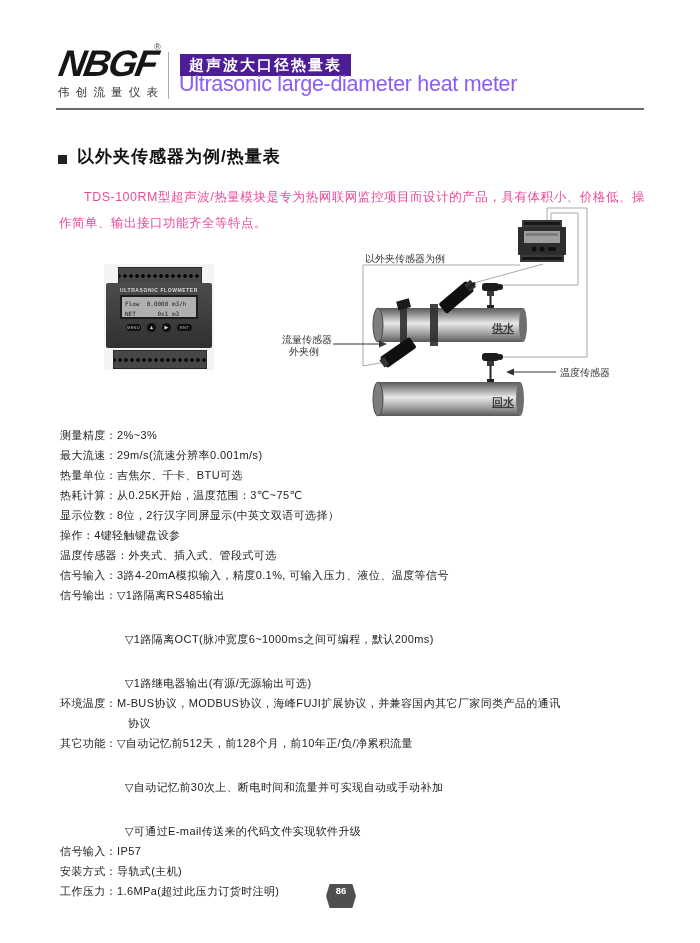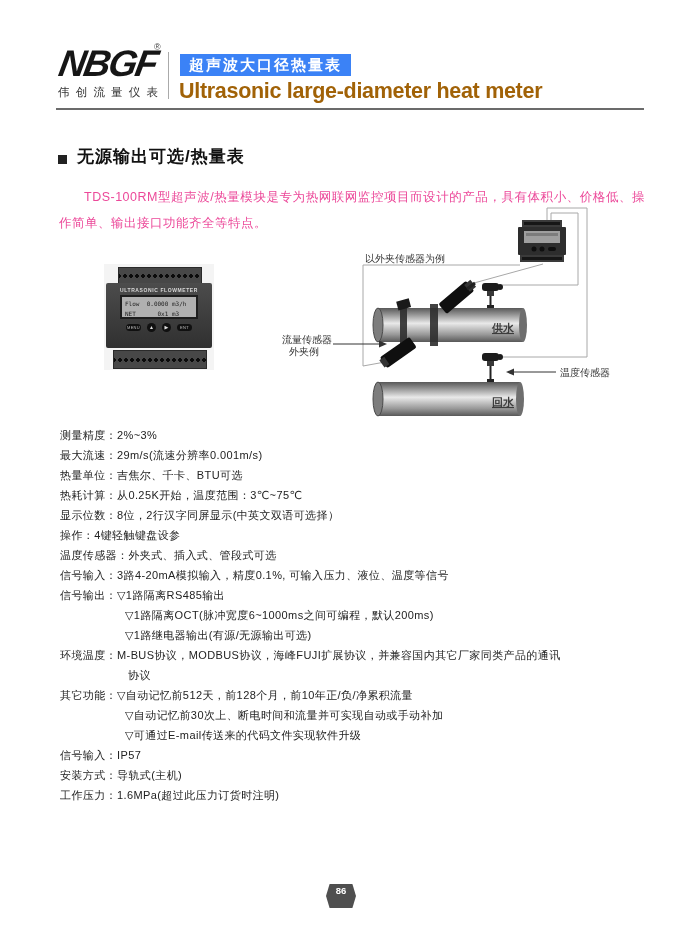--- a/index.html
+++ b/index.html
@@ -5,26 +5,26 @@
   html,body{margin:0;padding:0;background:#e8e8e8;}
   .page{
     position:relative;width:700px;height:943px;background:#ffffff;
     font-family:"Liberation Sans","DejaVu Sans",sans-serif;color:#1a1a1a;
     overflow:hidden;margin:0 auto;
   }
   
   .logo-svg{position:absolute;left:56px;top:38px;}
   .hdr-divider{position:absolute;left:168px;top:52px;width:1px;height:47px;background:#aaa;}
   .banner-cn{
-    position:absolute;left:180px;top:54px;background:#3b82f6;color:#fff;
+    position:absolute;left:180px;top:54px;background:#4c1d95;color:#fff;
     font-size:15px;font-weight:bold;letter-spacing:2px;padding:3px 9px;line-height:16px;
   }
   .title-en{
-    position:absolute;left:179px;top:72px;font-size:21.5px;font-weight:bold;color:#a16207;
-    letter-spacing:-0.3px;white-space:nowrap;margin-top:7px;
+    position:absolute;left:179px;top:72px;font-size:21.5px;font-weight:normal;color:#8b5cf6;
+    letter-spacing:-0.3px;white-space:nowrap;
   }
   .hdr-rule{position:absolute;left:56px;top:108px;width:588px;height:2px;background:#6b6b6b;}
   
   .sec-bullet{position:absolute;left:58px;top:155px;width:9px;height:9px;background:#222;}
   .sec-heading{position:absolute;left:77px;top:145px;font-size:17px;font-weight:bold;color:#111;letter-spacing:1px;}
   .intro{
     position:absolute;left:59px;top:184px;width:586px;font-size:12.5px;line-height:26px;
     color:#ec4899;text-indent:2em;text-align:justify;letter-spacing:0.5px;
   }
   
@@ -46,21 +46,21 @@
   .m-bot{position:absolute;left:9px;top:86px;width:92px;height:17px;background:#474747;border:1px solid #2a2a2a;
     background-image:radial-gradient(circle,#0b0b0b 1.8px,rgba(0,0,0,0) 2px);
     background-size:6px 8px;background-repeat:repeat-x;background-position:3px center;}
   
   .diagram{position:absolute;left:270px;top:205px;}
   .dg-label{font-size:10px;fill:#333;}
   .dg-pipe-label{font-size:11px;font-weight:bold;fill:#3c3c3c;text-decoration:underline;}
   
   .specs{position:absolute;left:60px;top:425px;width:606px;}
   .spec-line{font-size:11px;line-height:20px;height:20px;color:#222;letter-spacing:0.4px;white-space:nowrap;}
-  .ind-a{padding-left:65px;}
+  .ind-a{padding-left:65px;margin-top:24px;}
   .ind-b{padding-left:68px;}
   
   .page-badge{
     position:absolute;left:326px;top:884px;width:30px;height:24px;background:#4f4f4f;color:#fff;
     font-size:9.5px;font-weight:bold;text-align:center;line-height:14px;
     clip-path:polygon(12% 0,88% 0,100% 50%,88% 100%,12% 100%,0 50%);
   }
 </style>
 </head>
 <body>
@@ -75,21 +75,21 @@
     <text x="2" y="58" font-size="11.5" fill="#333" textLength="100" lengthAdjust="spacing">伟创流量仪表</text>
   </svg>
 
   <div class="hdr-divider"></div>
 
   <div class="banner-cn">超声波大口径热量表</div>
   <div class="title-en">Ultrasonic large-diameter heat meter</div>
   <div class="hdr-rule"></div>
 
   <div class="sec-bullet"></div>
-  <div class="sec-heading">无源输出可选/热量表</div>
+  <div class="sec-heading">以外夹传感器为例/热量表</div>
   <div class="intro">TDS-100RM型超声波/热量模块是专为热网联网监控项目而设计的产品，具有体积小、价格低、操作简单、输出接口功能齐全等特点。</div>
 
   <div class="photo">
     <div class="m-top"></div>
     <div class="m-body">
       <div class="m-label">ULTRASONIC FLOWMETER</div>
       <div class="lcd">
         <div class="lcd-line">Flow  0.0000 m3/h</div>
         <div class="lcd-line">NET      0x1 m3</div>
       </div>

